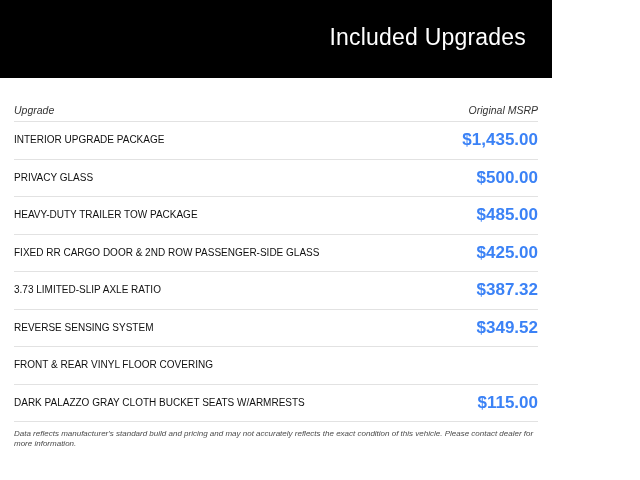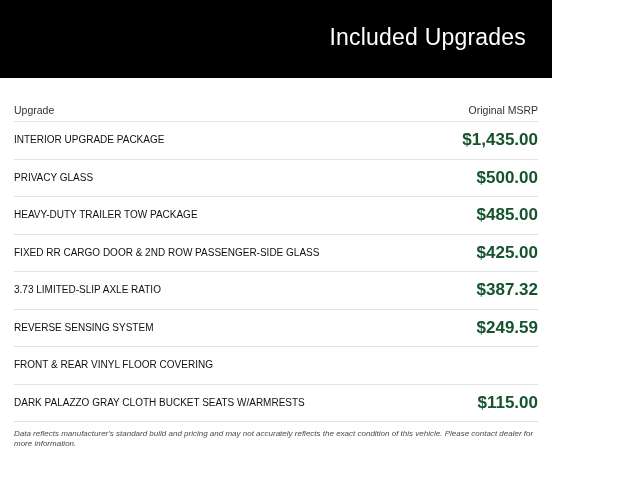--- a/index.html
+++ b/index.html
@@ -51,20 +51,21 @@
     align-items: flex-end;
     justify-content: space-between;
     height: 38px;
     border-bottom: 1px solid #e2e2e2;
     padding-bottom: 5px;
   }
   .col-head .label {
     font-size: 10.5px;
     color: #333333;
     font-weight: 400;
+    font-style: italic;
   }
   .rows {
     display: flex;
     flex-direction: column;
   }
   .row {
     display: flex;
     align-items: center;
     justify-content: space-between;
     border-bottom: 1px solid #e2e2e2;
@@ -77,21 +78,21 @@
     font-size: 10px;
     color: #111111;
     font-weight: 400;
     line-height: 1.25;
     max-width: 400px;
     text-transform: uppercase;
   }
   .row .price {
     font-size: 17px;
     font-weight: bold;
-    color: #14532d;
+    color: #3b82f6;
     white-space: nowrap;
     text-align: right;
   }
   .disclaimer {
     font-size: 8px;
     font-style: italic;
     color: #4a4a4a;
     padding-top: 7px;
     line-height: 1.3;
   }
@@ -137,21 +138,21 @@
         <div class="price">$425.00</div>
       </div>
 
       <div class="row">
         <div class="name">3.73 LIMITED-SLIP AXLE RATIO</div>
         <div class="price">$387.32</div>
       </div>
 
       <div class="row">
         <div class="name">REVERSE SENSING SYSTEM</div>
-        <div class="price">$249.59</div>
+        <div class="price">$349.52</div>
       </div>
 
       <div class="row">
         <div class="name">FRONT &amp; REAR VINYL FLOOR COVERING</div>
       </div>
 
       <div class="row">
         <div class="name">DARK PALAZZO GRAY CLOTH BUCKET SEATS W/ARMRESTS</div>
         <div class="price">$115.00</div>
       </div>

